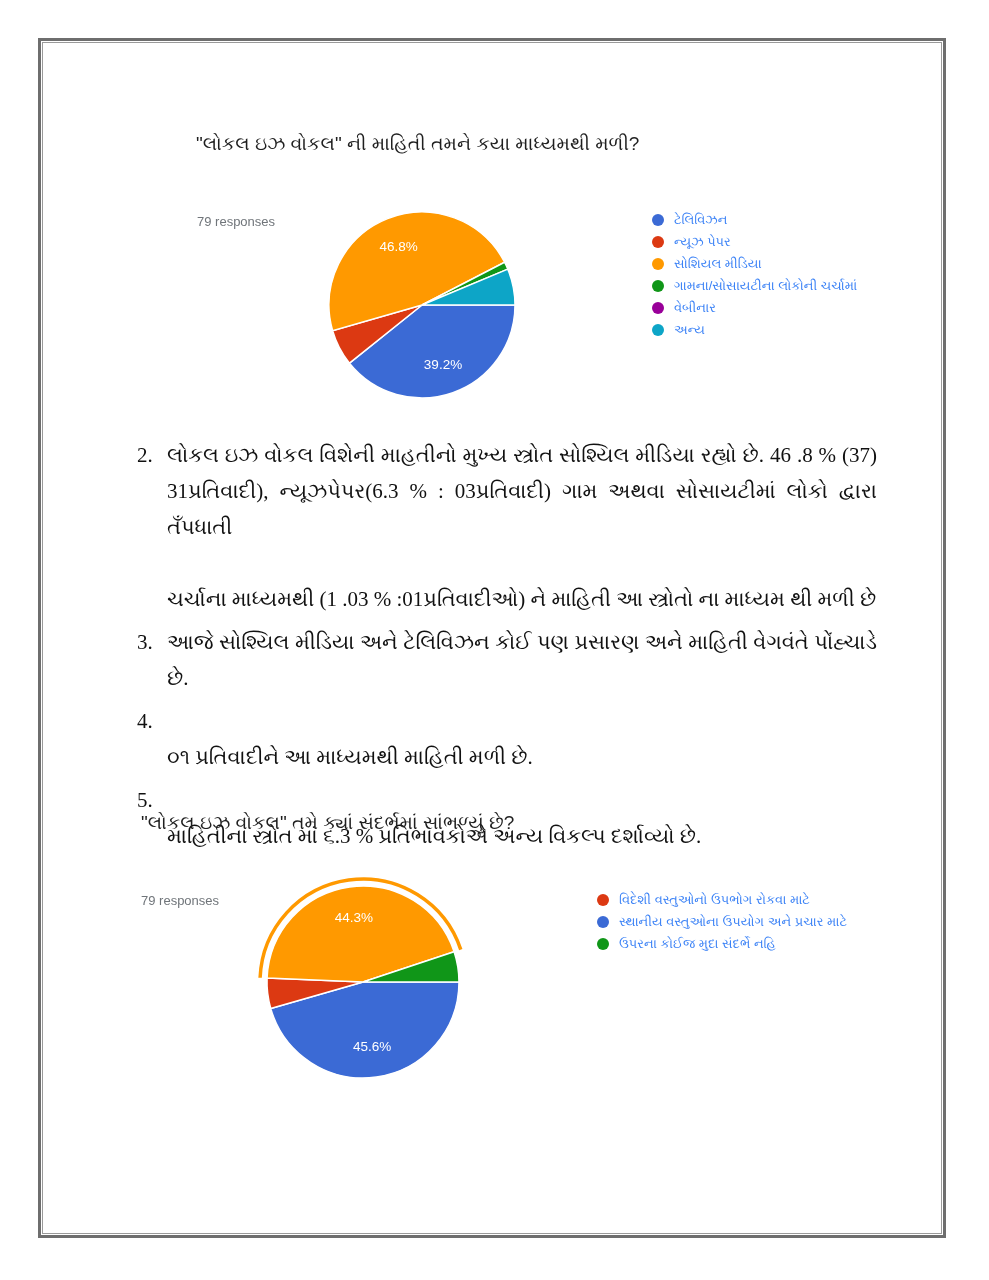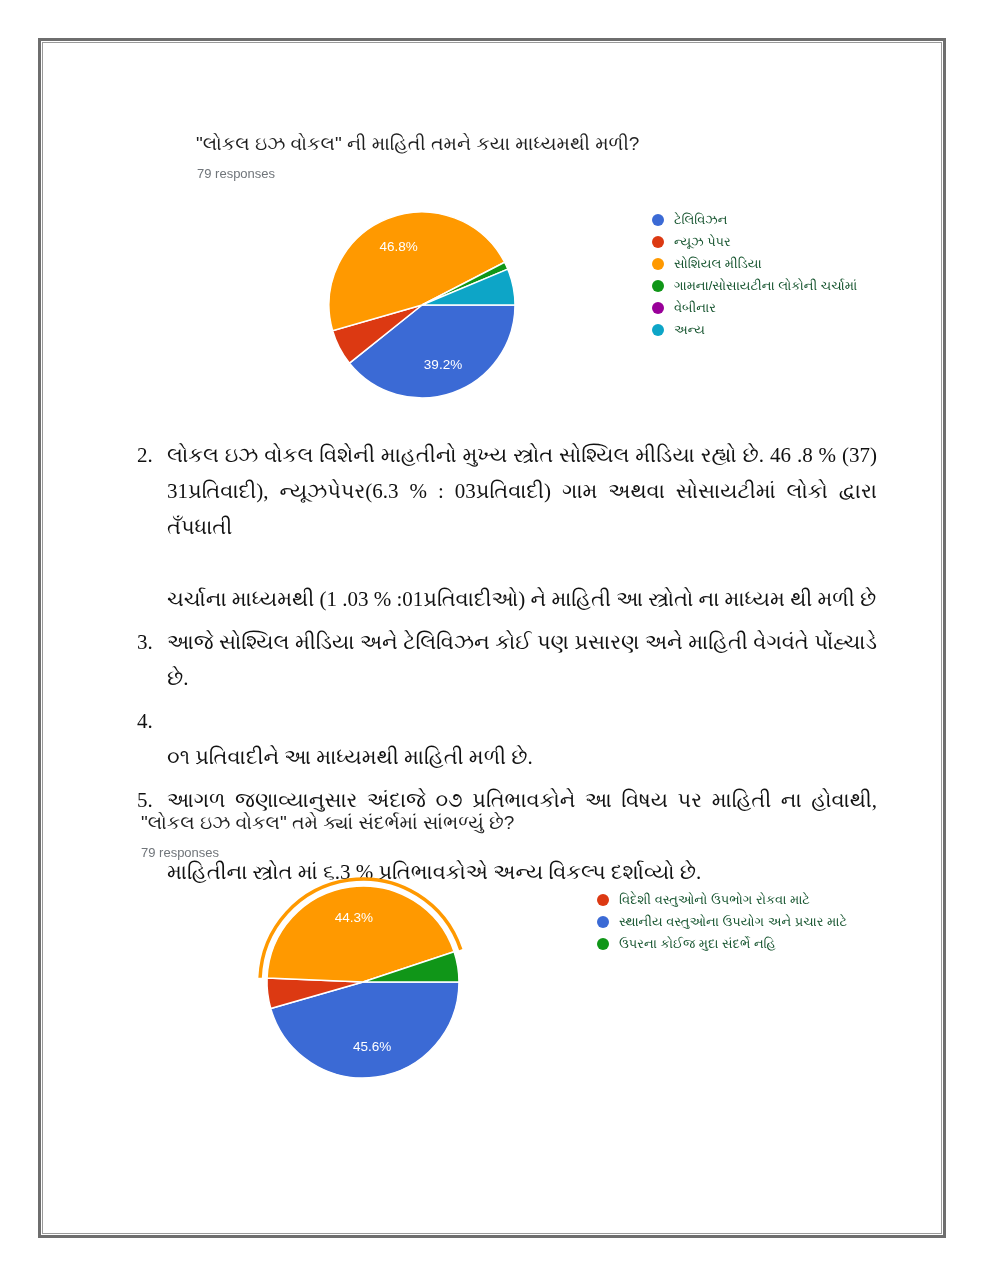--- a/index.html
+++ b/index.html
@@ -13,30 +13,30 @@
     border:3px solid #6e6e6e;
   }
   .frame::after{
     content:"";position:absolute;inset:1px;border:1px solid #9a9a9a;
   }
   .chart-title{
     position:absolute;font-size:19px;color:#1f1f1f;white-space:nowrap;
     font-family:"Liberation Sans","DejaVu Sans",sans-serif;
   }
   .chart-responses{
-    position:absolute;font-size:13px;color:#70757a;white-space:nowrap;
+    position:absolute;font-size:13px;color:#70757a;white-space:nowrap;margin-top:48px;
   }
   .pie{position:absolute;width:222px;height:222px;}
   .pie svg{display:block;width:222px;height:222px;}
   .legend{position:absolute;}
   .legend-item{display:flex;align-items:center;height:22px;}
   .legend-dot{
     width:12px;height:12px;border-radius:50%;flex:0 0 12px;margin-right:10px;
   }
-  .legend-label{font-size:13px;color:#14532d;white-space:nowrap;}
+  .legend-label{font-size:13px;color:#3b82f6;white-space:nowrap;}
   .findings{
     position:absolute;left:137px;top:437px;width:740px;
     font-family:"Liberation Serif","DejaVu Serif",serif;
     font-size:21px;color:#111111;
   }
   .finding-item{display:flex;margin-bottom:7px;}
   .finding-num{flex:0 0 30px;line-height:36px;}
   .finding-lines{flex:1;}
   .fl{line-height:36px;text-align:justify;text-align-last:justify;}
   .fl.last{text-align-last:left;margin-top:36px;}
@@ -103,21 +103,20 @@
     </div>
     <div class="finding-item">
       <div class="finding-num">4.</div>
       <div class="finding-lines">
         <div class="fl last">૦૧ પ્રતિવાદીને આ માધ્યમથી માહિતી મળી છે.</div>
       </div>
     </div>
     <div class="finding-item">
       <div class="finding-num">5.</div>
       <div class="finding-lines">
-        <div class="fl">આગળ જણાવ્યાનુસાર અંદાજે ૦૭ પ્રતિભાવકોને આ વિષય પર માહિતી ના હોવાથી,</div>
         <div class="fl last">માહિતીના સ્ત્રોત માં ૬.3 % પ્રતિભાવકોએ અન્ય વિકલ્પ દર્શાવ્યો છે.</div>
       </div>
     </div>
   </div>
 
 <div class="chart-title" style="left:141px;top:812px;">"લોકલ ઇઝ વોકલ" તમે ક્યાં સંદર્ભમાં સાંભળ્યું છે?</div>
 <div class="chart-responses" style="left:141px;top:845px;">79 responses</div>
 <div class="pie" style="left:252px;top:871px;">
     <svg viewBox="0 0 222 222">
       <path d="M111,111 L207.00,111.00 A96,96 0 0 1 18.72,137.47 Z" fill="#3b6ad5" stroke="#ffffff" stroke-width="1.5"></path>

